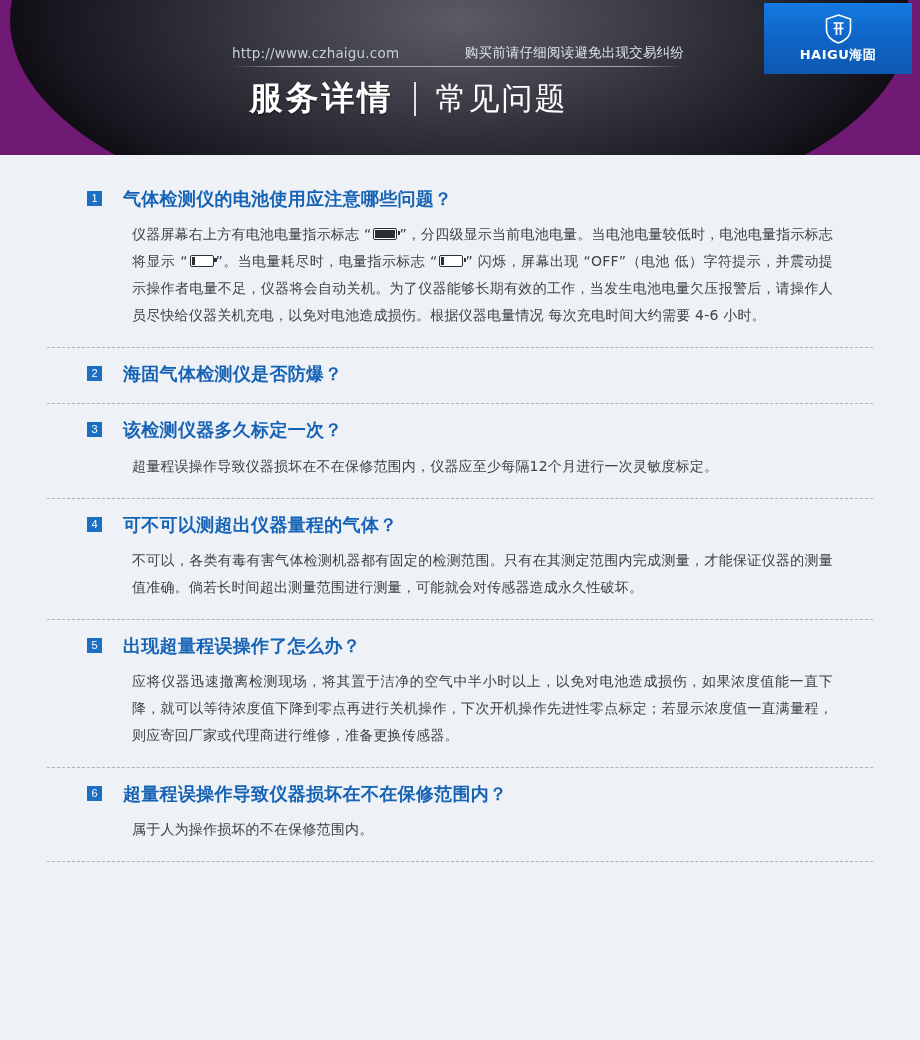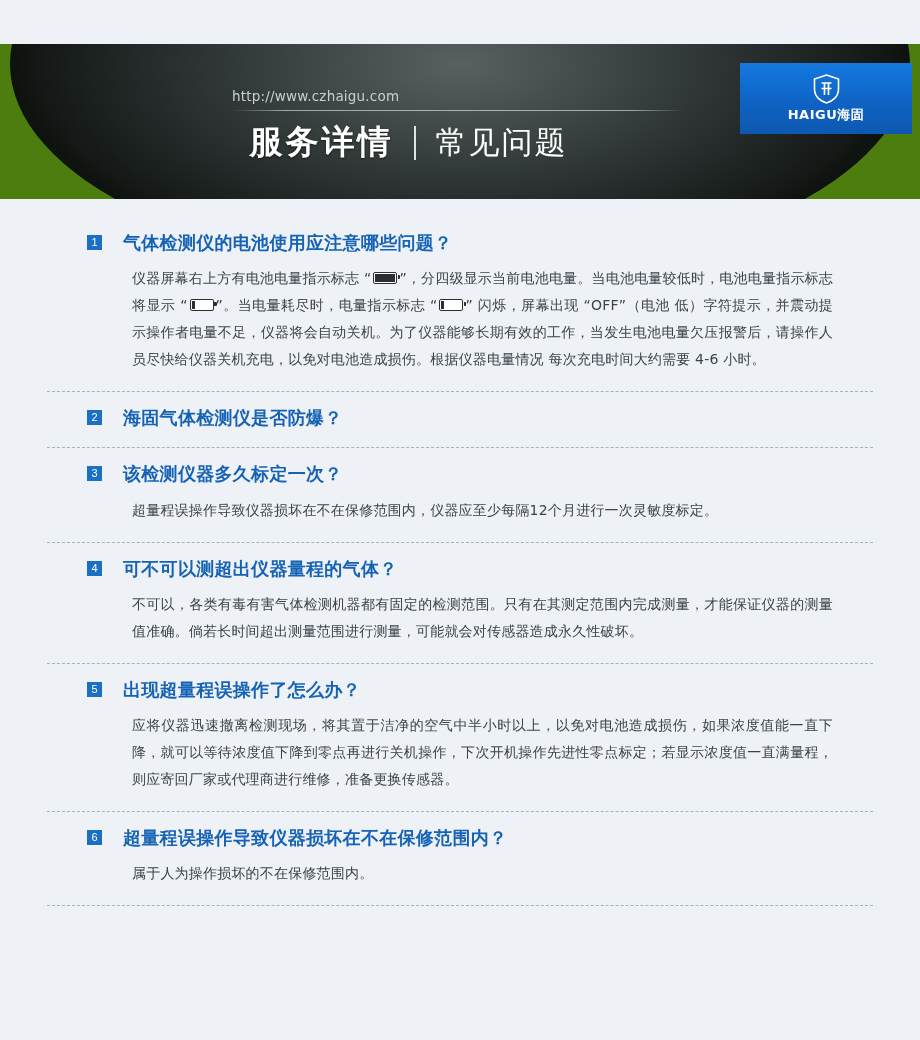--- a/index.html
+++ b/index.html
@@ -12,23 +12,22 @@
     background: #eef1f6;
     font-family: "DejaVu Sans", "Liberation Sans", sans-serif;
     overflow: hidden;
   }
 
   
   .header {
     position: relative;
     width: 920px;
     height: 155px;
-    background: #4d7c0f;
+    background: #701a75;
     overflow: hidden;
-    margin-top: 44px;
   }
   .header .glow {
     position: absolute;
     left: 50%;
     top: -190px;
     transform: translateX(-50%);
     width: 900px;
     height: 420px;
     border-radius: 50%;
     background: radial-gradient(ellipse at center, #5a5f66 0%, #2e3338 38%, #15181c 62%, #000 80%);
@@ -87,22 +86,22 @@
   }
   .title-sub {
     color: #ffffff;
     font-size: 31px;
     font-weight: normal;
     letter-spacing: 2px;
   }
   .logo-box {
     position: absolute;
     right: 8px;
-    top: 19px;
-    width: 172px;
+    top: 3px;
+    width: 148px;
     height: 71px;
     background: linear-gradient(180deg, #1479e0 0%, #0f63c4 55%, #0d58b0 100%);
     display: flex;
     flex-direction: column;
     align-items: center;
     justify-content: center;
   }
   .logo-shield {
     width: 27px;
     height: 30px;
@@ -199,20 +198,21 @@
   .bottom-pad { height: 40px; }
 </style>
 </head>
 <body>
 
 <div class="header">
   <div class="glow"></div>
   <div class="inner">
     <div class="topline">
       <span class="url">http://www.czhaigu.com</span>
+      <span class="note">购买前请仔细阅读避免出现交易纠纷</span>
     </div>
     <div class="topline-rule"></div>
 
     <div class="title-row">
       <span class="title-main">服务详情</span>
       <span class="title-sep"></span>
       <span class="title-sub">常见问题</span>
     </div>
 
     <div class="logo-box">

